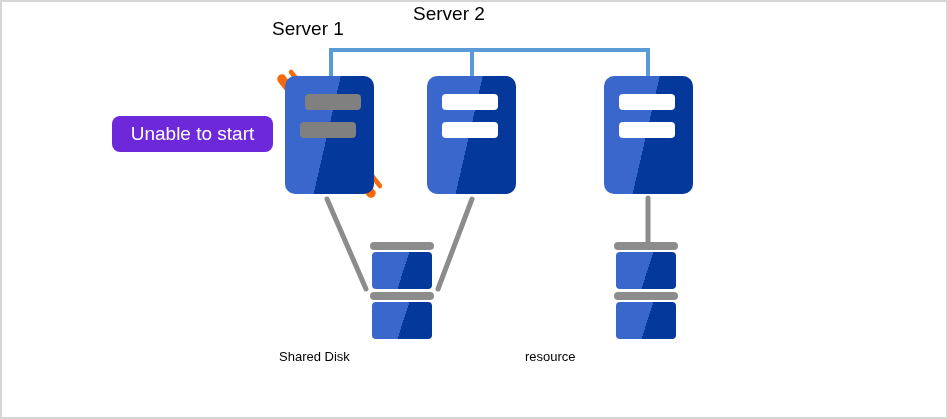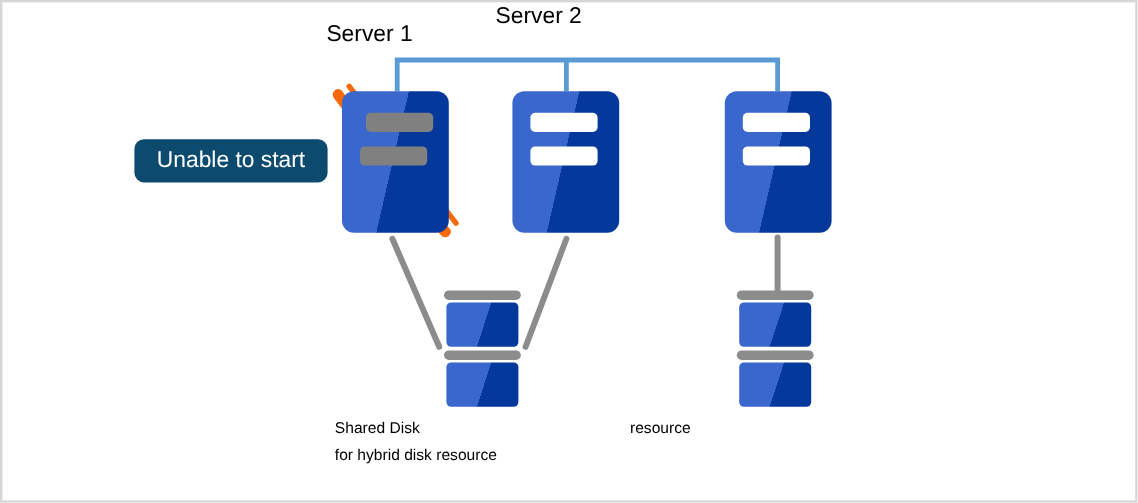--- a/index.html
+++ b/index.html
@@ -21,21 +21,21 @@
   .server.failed .p1{left:20px}
   .server.failed .p2{left:15px}
   .s1{left:283px}.s2{left:425px}.s3{left:602px}
   .disk-bar{position:absolute;width:64px;height:8px;border-radius:4px;background:#8c8c8c;}
   .disk-box{
     position:absolute;width:60px;height:37px;border-radius:4px;
     background:linear-gradient(108deg,#3a67cc 52%,#05389b 52%);
   }
   .callout{
     position:absolute;left:110px;top:114px;width:161px;height:36px;
-    background:#0c4a6e;border-radius:8px;color:#ffffff;
+    background:#6d28d9;border-radius:8px;color:#ffffff;
     font-size:19px;line-height:36px;text-align:center;
   }
   .disk-lbl{font-size:13px;line-height:22px;}
 </style>
 </head>
 <body>
 
 <div class="canvas">
 
   <svg class="lines" viewBox="0 0 948 419">
@@ -82,19 +82,18 @@
 
   <div>
     <div class="disk-bar" style="left:612px;top:240px"></div>
     <div class="disk-box" style="left:614px;top:250px"></div>
     <div class="disk-bar" style="left:612px;top:290px"></div>
     <div class="disk-box" style="left:614px;top:300px"></div>
   </div>
 
   <div class="lbl disk-lbl" style="left:277px;top:344px;width:240px">
     <div>Shared Disk</div>
-    <div>for hybrid disk resource</div>
   </div>
   <div class="lbl disk-lbl" style="left:523px;top:344px;width:240px">
     <div>resource</div>
   </div>
 
 </div>
 
 </body></html>

